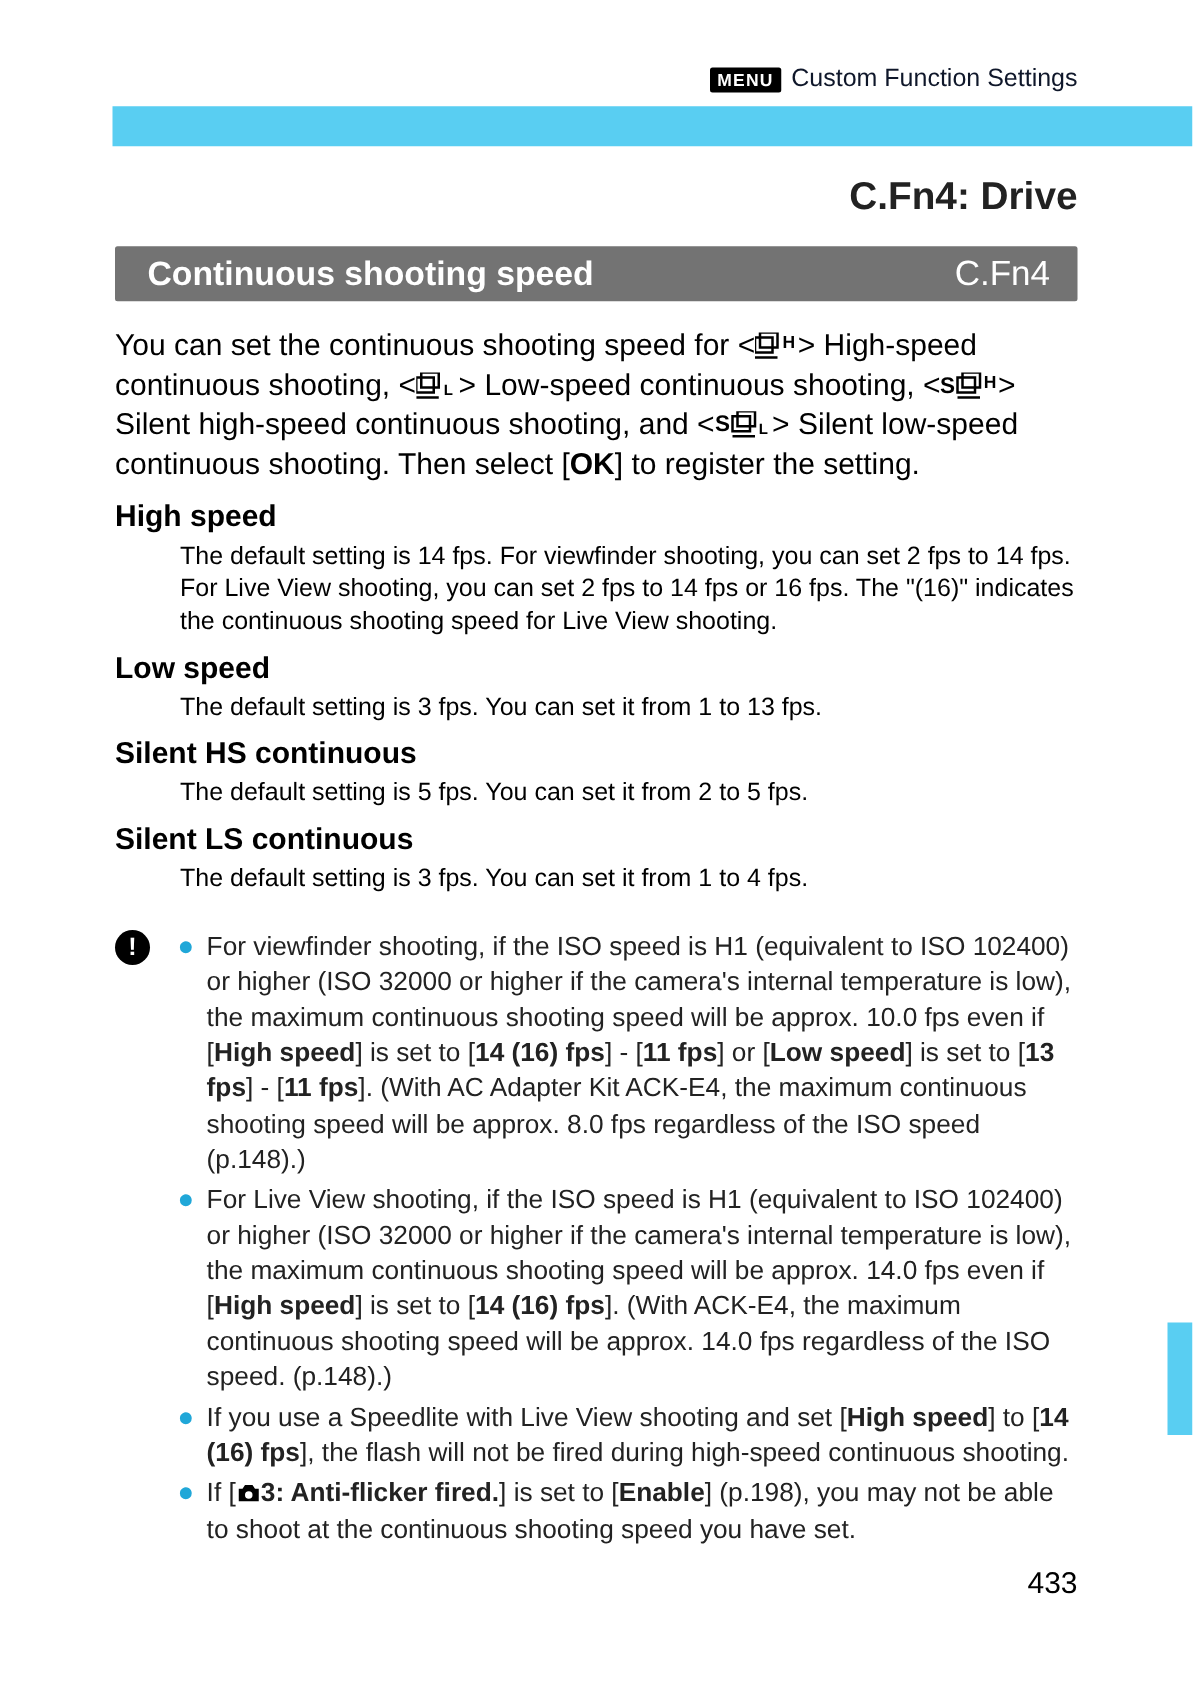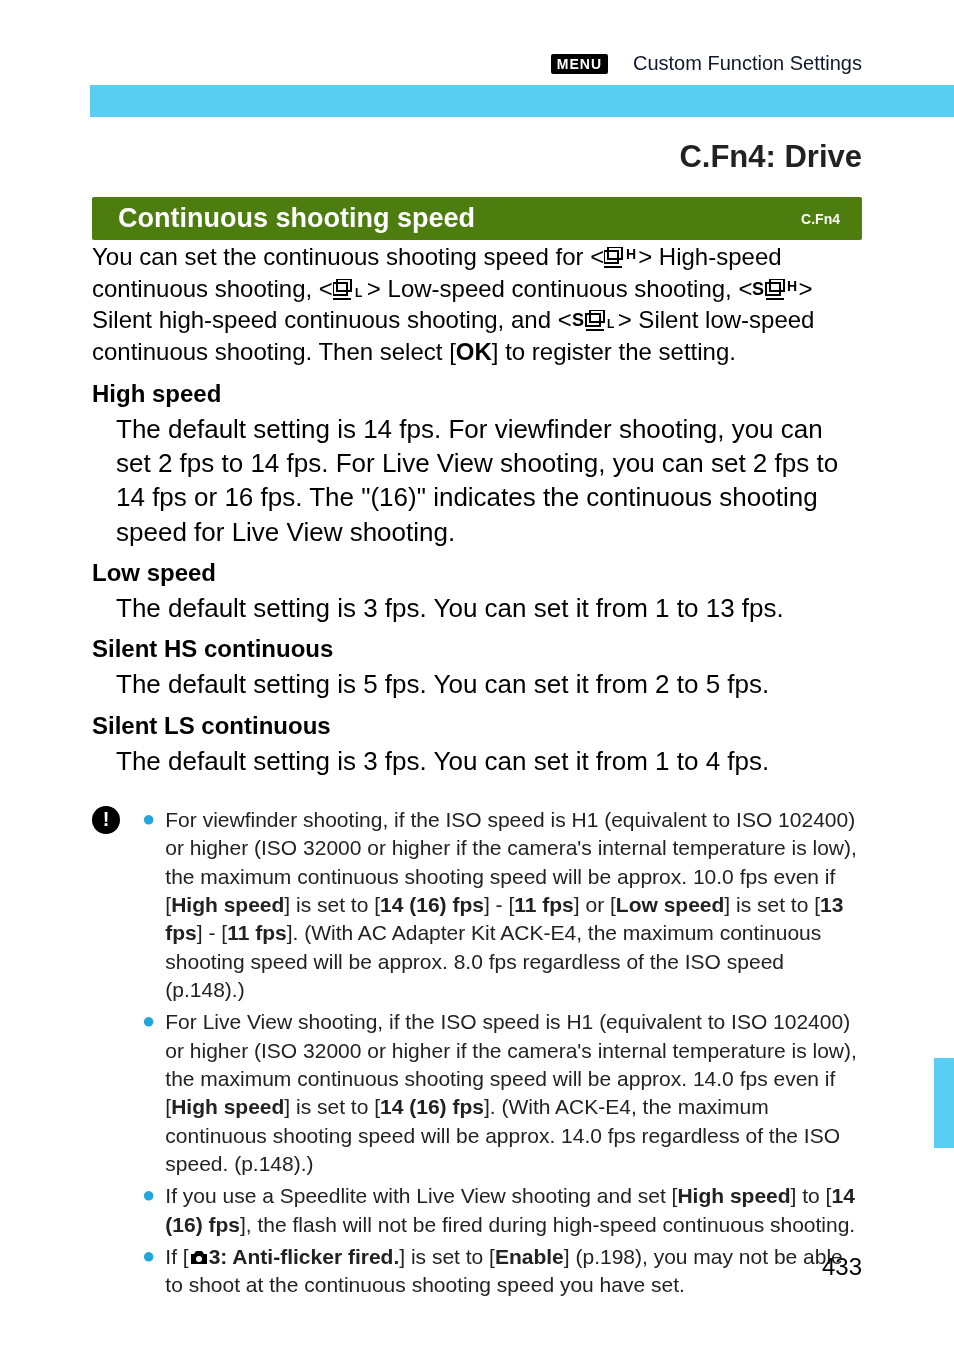--- a/index.html
+++ b/index.html
@@ -10,21 +10,21 @@
     font-family: Arial, Helvetica, sans-serif;
     color: #000;
     position: relative;
   }
   .header-row {
     display: flex;
     align-items: center;
     justify-content: flex-end;
     padding: 52px 92px 0 15px;
     font-size: 20px;
-    gap: 25px;
+    gap: 8px;
   }
   .menu-badge {
     background: #000;
     color: #fff;
     font-weight: bold;
     font-size: 14px;
     padding: 2px 6px;
     border-radius: 2px;
     letter-spacing: 1px;
   }
@@ -40,54 +40,54 @@
     padding: 22px 92px 0 92px;
   }
   .section-title {
     font-size: 31px;
     font-weight: bold;
     margin-bottom: 22px;
     color: #222;
     text-align: right;
   }
   .gray-bar {
-    background: #4d7c0f;
+    background: #737373;
     color: #fff;
     display: flex;
     justify-content: space-between;
     align-items: center;
     padding: 6px 22px 6px 26px;
     border-radius: 2px;
-    margin-bottom: 1px;
+    margin-bottom: 20px;
     gap: 22px;
   }
   .gray-bar-title {
     font-size: 27px;
     font-weight: bold;
   }
   .gray-bar-right {
-    font-size: 14px;
-    font-weight: bold;
+    font-size: 28px;
+    font-weight: normal;
   }
   .intro {
     font-size: 24px;
     line-height: 1.32;
     margin-bottom: 12px;
   }
   .intro .ok { font-weight: bold; margin-top: 36px; }
   .sub-head {
     font-size: 24px;
     font-weight: bold;
     margin-top: 10px;
     margin-bottom: 4px;
   }
   .sub-body {
-    font-size: 26px;
+    font-size: 20px;
     line-height: 1.32;
-    margin-left: 24px;
+    margin-left: 52px;
     margin-bottom: 6px;
   }
   .notes-box {
     margin-top: 24px;
     position: relative;
     padding: 4px 0 0 50px;
   }
   .warn-icon {
     position: absolute;
     left: 0;

